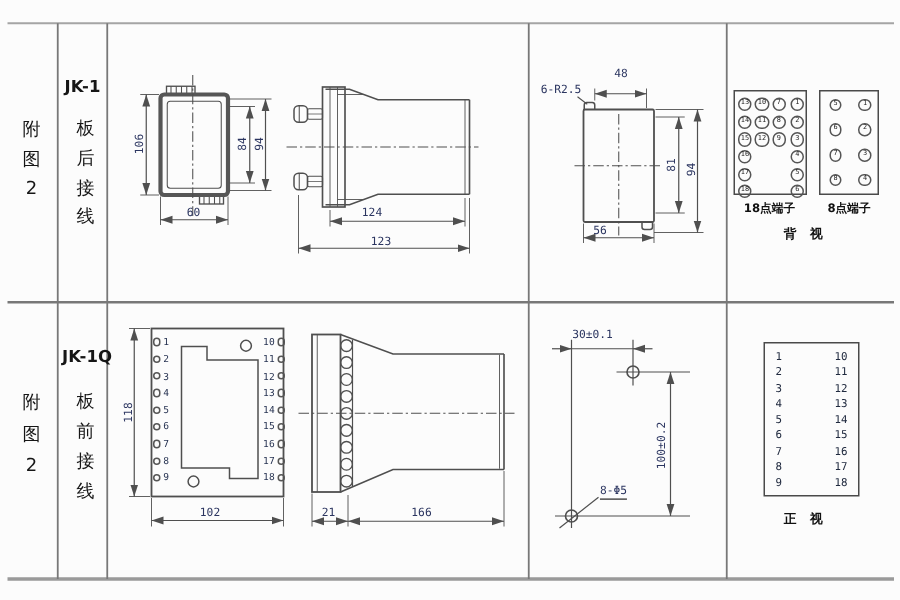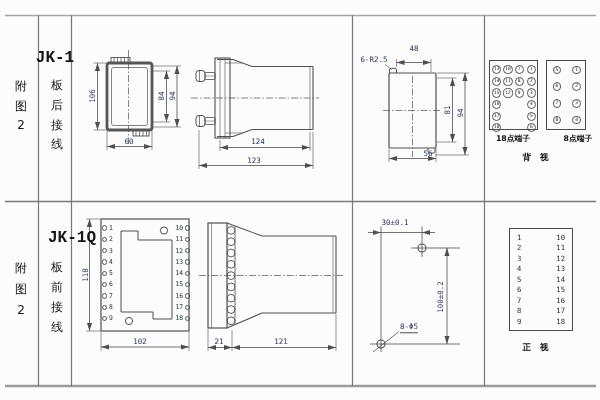--- a/index.html
+++ b/index.html
@@ -4,21 +4,21 @@
 <style>
   html,body{margin:0;padding:0;background:#ffffff;}
   #canvas{position:relative;width:600px;height:400px;background:#fcfcfc;overflow:hidden;
           font-family:"DejaVu Sans",sans-serif;}
   #lineart{position:absolute;left:0;top:0;}
   .dim{position:absolute;font:7.5px "DejaVu Sans Mono",monospace;color:#2b3560;
        white-space:nowrap;transform:translate(-50%,-50%);line-height:1;}
   .vert{transform:translate(-50%,-50%) rotate(-90deg);}
   .cjk{position:absolute;font:12px "DejaVu Sans",sans-serif;color:#161616;
        transform:translate(-50%,-50%);white-space:nowrap;line-height:1;}
-  .model{font-weight:bold;font-size:16px;font-family:Liberation Mono, monospace;}
+  .model{font-weight:bold;font-size:11px;}
   .tlabel{position:absolute;font:bold 7.8px "DejaVu Sans",sans-serif;color:#111;
           transform:translate(-50%,-50%);white-space:nowrap;line-height:1;}
   .viewlabel{position:absolute;font:bold 8.5px "DejaVu Sans",sans-serif;color:#111;
           letter-spacing:3px;transform:translate(-50%,-50%);white-space:nowrap;line-height:1;}
   .phi{border-bottom:1px solid #4f4f4f;padding-bottom:1px;}
   .tbox{position:absolute;border:1.4px solid #4a4a4a;box-sizing:border-box;}
   #t18{left:489px;top:60px;width:49px;height:70px;}
   #t8{left:546px;top:60px;width:40px;height:70px;}
   .tc{position:absolute;border:0.8px solid #555;border-radius:50%;
       font:4.6px "DejaVu Sans Mono",monospace;color:#222;
@@ -168,27 +168,27 @@
   <span class="cjk model" style="left:55px;top:58px">JK-1</span>
   <span class="cjk" style="left:57px;top:85px">板</span>
   <span class="cjk" style="left:57px;top:105px">后</span>
   <span class="cjk" style="left:57px;top:125px">接</span>
   <span class="cjk" style="left:57px;top:144px">线</span>
 
   <span class="dim vert" style="left:93px;top:96px">106</span>
   <span class="dim vert" style="left:162px;top:96px">84</span>
   <span class="dim vert" style="left:173px;top:96px">94</span>
   <span class="dim" style="left:129px;top:142px">60</span>
-  <span class="dim" style="left:258px;top:142px">124</span>
+  <span class="dim" style="left:248px;top:142px">124</span>
   <span class="dim" style="left:254px;top:161px">123</span>
   <span class="dim" style="left:374px;top:60px">6-R2.5</span>
   <span class="dim" style="left:414px;top:49px">48</span>
   <span class="dim vert" style="left:448px;top:110px">81</span>
   <span class="dim vert" style="left:461px;top:113px">94</span>
-  <span class="dim" style="left:428px;top:154px">56</span>
+  <span class="dim" style="left:400px;top:154px">56</span>
 
   <div id="t18" class="tbox">
       <div class="tc" style="left: 2.1px; top: 4.2px; height: 7.2px; width: 7.2px;">13</div>
       <div class="tc" style="left: 13.4px; top: 4.2px; height: 7.2px; width: 7.2px;">10</div>
       <div class="tc" style="left: 24.6px; top: 4.2px; height: 7.2px; width: 7.2px;">7</div>
       <div class="tc" style="left: 36.9px; top: 4.2px; height: 7.2px; width: 7.2px;">1</div>
       <div class="tc" style="left: 2.1px; top: 15.8px; height: 7.2px; width: 7.2px;">14</div>
       <div class="tc" style="left: 13.4px; top: 15.8px; height: 7.2px; width: 7.2px;">11</div>
       <div class="tc" style="left: 24.6px; top: 15.8px; height: 7.2px; width: 7.2px;">8</div>
       <div class="tc" style="left: 36.9px; top: 15.8px; height: 7.2px; width: 7.2px;">2</div>
@@ -207,36 +207,36 @@
       <div class="tc" style="left: 5.6px; top: 4.6px; height: 6.8px; width: 6.8px;">5</div>
       <div class="tc" style="left: 25.3px; top: 4.6px; height: 6.8px; width: 6.8px;">1</div>
       <div class="tc" style="left: 5.6px; top: 21.3px; height: 6.8px; width: 6.8px;">6</div>
       <div class="tc" style="left: 25.3px; top: 21.3px; height: 6.8px; width: 6.8px;">2</div>
       <div class="tc" style="left: 5.6px; top: 37.9px; height: 6.8px; width: 6.8px;">7</div>
       <div class="tc" style="left: 25.3px; top: 37.9px; height: 6.8px; width: 6.8px;">3</div>
       <div class="tc" style="left: 5.6px; top: 54.6px; height: 6.8px; width: 6.8px;">8</div>
       <div class="tc" style="left: 25.3px; top: 54.6px; height: 6.8px; width: 6.8px;">4</div>
     </div>
   <span class="tlabel" style="left:513px;top:139px">18点端子</span>
-  <span class="tlabel" style="left:578px;top:139px">8点端子</span>
+  <span class="tlabel" style="left:566px;top:139px">8点端子</span>
   <span class="viewlabel" style="left:537px;top:157px">背 视</span>
 
   <span class="cjk" style="left:21px;top:268px">附</span>
   <span class="cjk" style="left:21px;top:289px">图</span>
   <span class="cjk" style="left:21px;top:310px">2</span>
-  <span class="cjk model" style="left:72px;top:238px">JK-1Q</span>
+  <span class="cjk model" style="left:58px;top:238px">JK-1Q</span>
   <span class="cjk" style="left:57px;top:267px">板</span>
   <span class="cjk" style="left:57px;top:287px">前</span>
   <span class="cjk" style="left:57px;top:307px">接</span>
   <span class="cjk" style="left:57px;top:327px">线</span>
 
   <span class="dim vert" style="left:86px;top:275px">118</span>
   <span class="dim" style="left:140px;top:342px">102</span>
   <span class="dim" style="left:219px;top:342px">21</span>
-  <span class="dim" style="left:281px;top:342px">121</span>
+  <span class="dim" style="left:281px;top:342px">166</span>
   <span class="dim" style="left:395px;top:223px">30±0.1</span>
   <span class="dim vert" style="left:441px;top:297px">100±0.2</span>
   <span class="dim phi" style="left:409px;top:328px">8-Φ5</span>
 
   <div id="num-table" class="tbox">
       <div class="trow">
         <span>1</span>
         <span>10</span>
       </div>
       <div class="trow">

